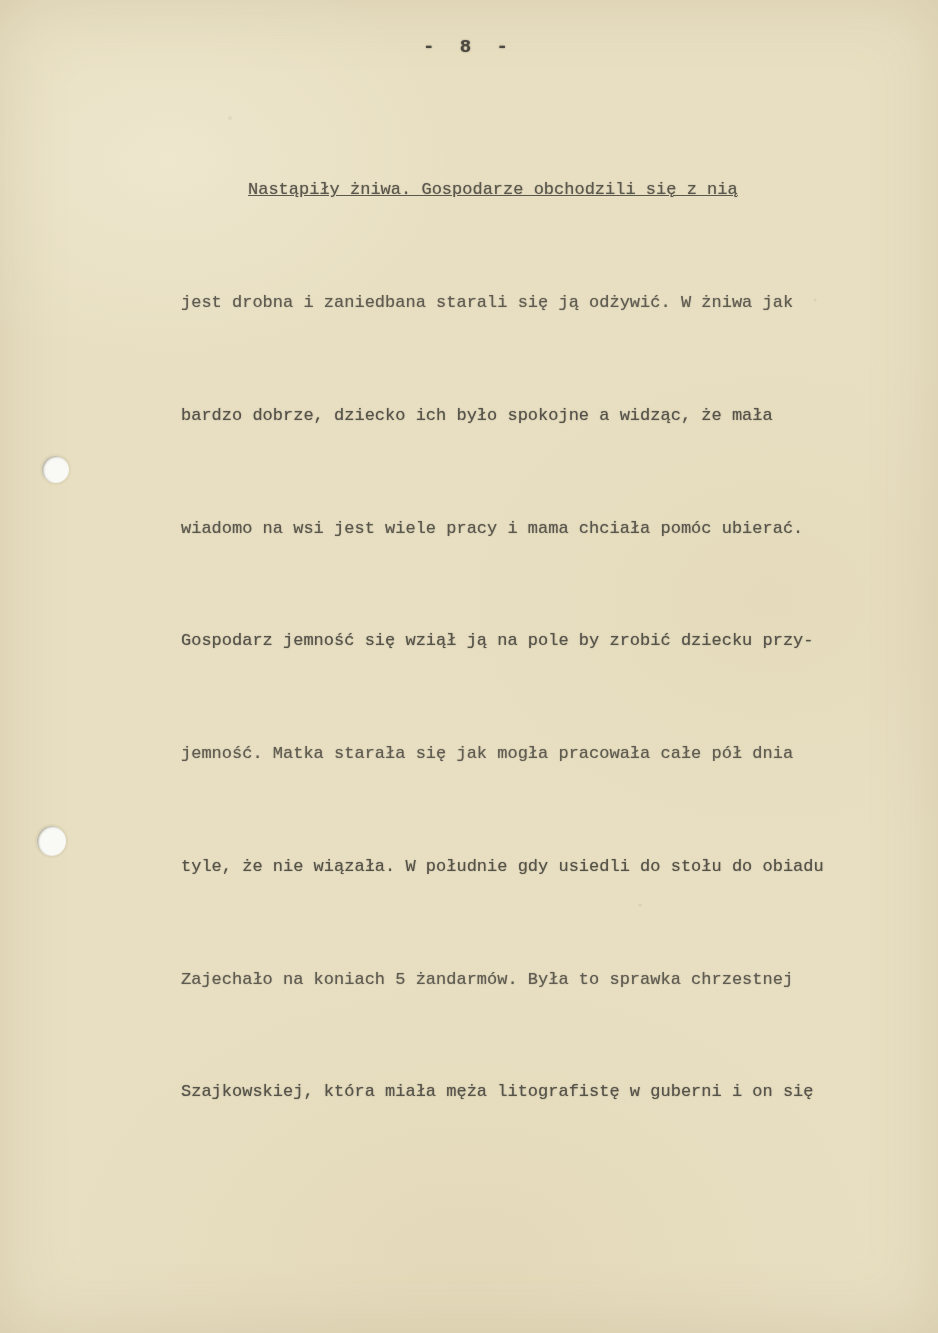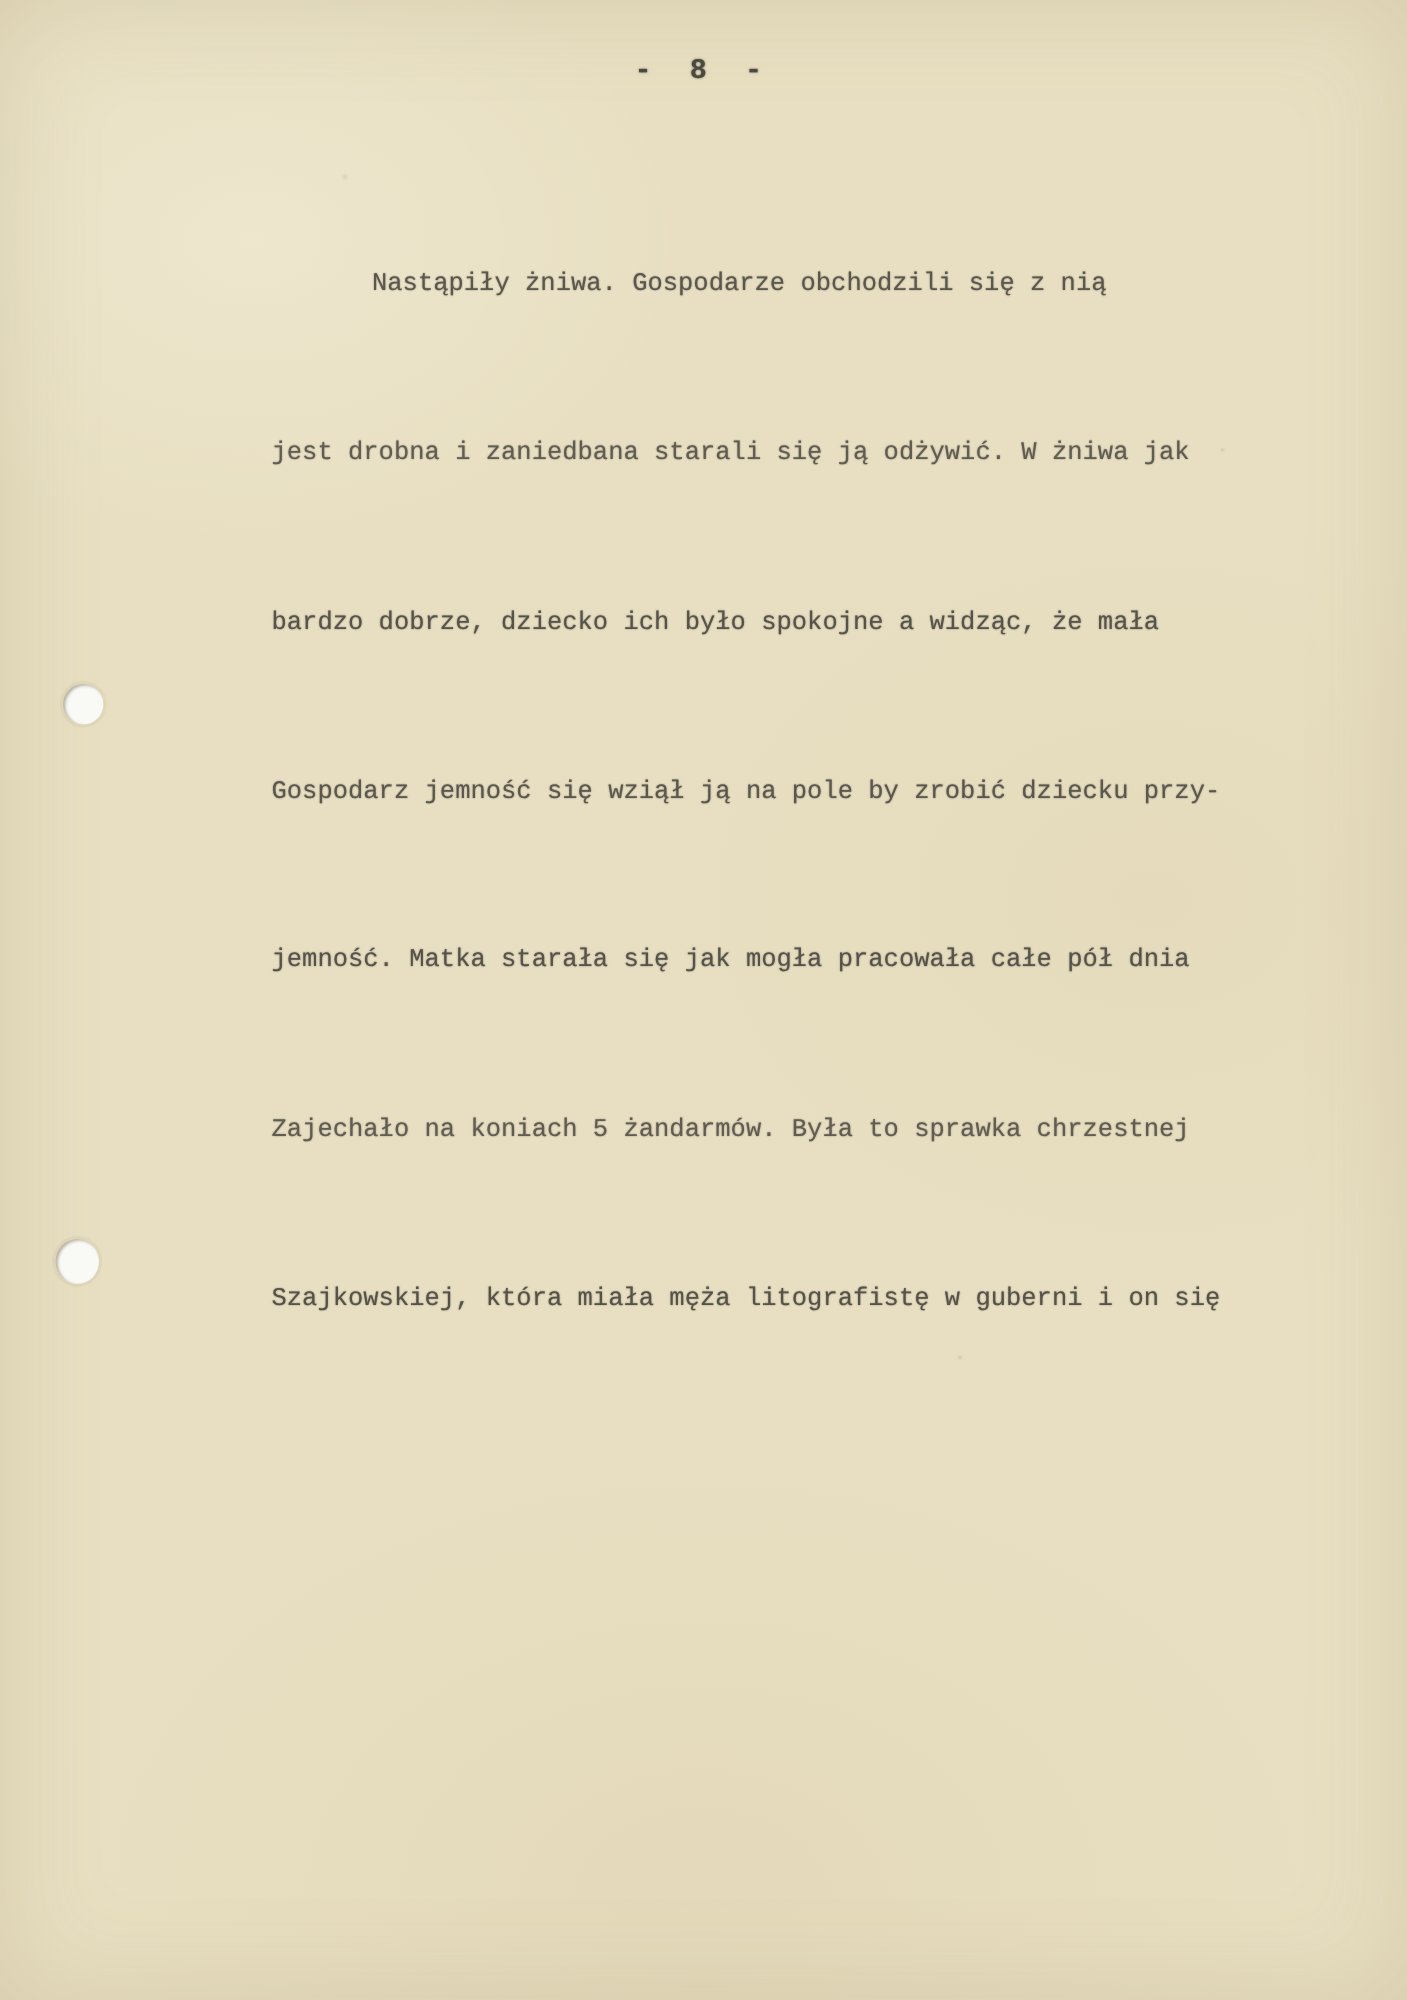--- a/index.html
+++ b/index.html
@@ -48,21 +48,21 @@
     white-space: pre;
     text-shadow: 0 0 1.2px rgba(74,70,60,0.65);
   }
   .line {
     height: 37.6px;
   }
   
   .line:nth-child(2n)   { opacity: 0.93; }
   .line:nth-child(3n+1) { opacity: 0.97; }
   .line:nth-child(7n)   { color: #514e45; }
-  .line.indent { padding-left: 67px; }
+  .line.indent { padding-left: 67px; text-decoration: underline; }
 
   .hole {
     position: absolute;
     border-radius: 50%;
     background: #f9f9f6;
     box-shadow:
       inset 1.5px 1px 2px rgba(130,120,95,0.55),
       0 0 0 2px rgba(200,190,160,0.25);
   }
   .hole.top    { left: 42px; top: 456px; width: 27px; height: 27px; }
@@ -73,22 +73,24 @@
 
 <div class="page-number">- 8 -</div>
 
 <div class="hole top"></div>
 <div class="hole bottom"></div>
 
 <div class="typewritten">
   <div class="line indent">Nastąpiły żniwa. Gospodarze obchodzili się z nią</div>
   <div class="line">jest drobna i zaniedbana starali się ją odżywić. W żniwa jak</div>
   <div class="line">bardzo dobrze, dziecko ich było spokojne a widząc, że mała</div>
+  <div class="line">wiadomo na wsi jest wiele pracy i mama chciała pomóc ubierać.</div>
   <div class="line">Gospodarz jemność się wziął ją na pole by zrobić dziecku przy-</div>
   <div class="line">jemność. Matka starała się jak mogła pracowała całe pół dnia</div>
+  <div class="line">tyle, że nie wiązała. W południe gdy usiedli do stołu do obiadu</div>
   <div class="line">Zajechało na koniach 5 żandarmów. Była to sprawka chrzestnej</div>
   <div class="line">Szajkowskiej, która miała męża litografistę w guberni i on się</div>
   
   
   
   
   
   
   
   

